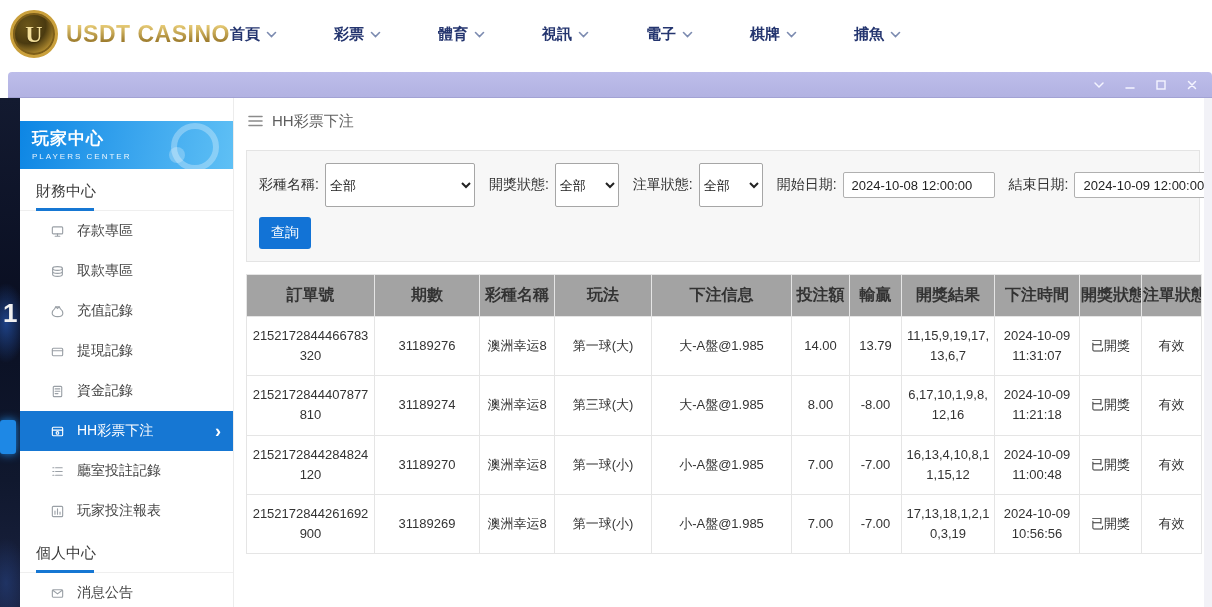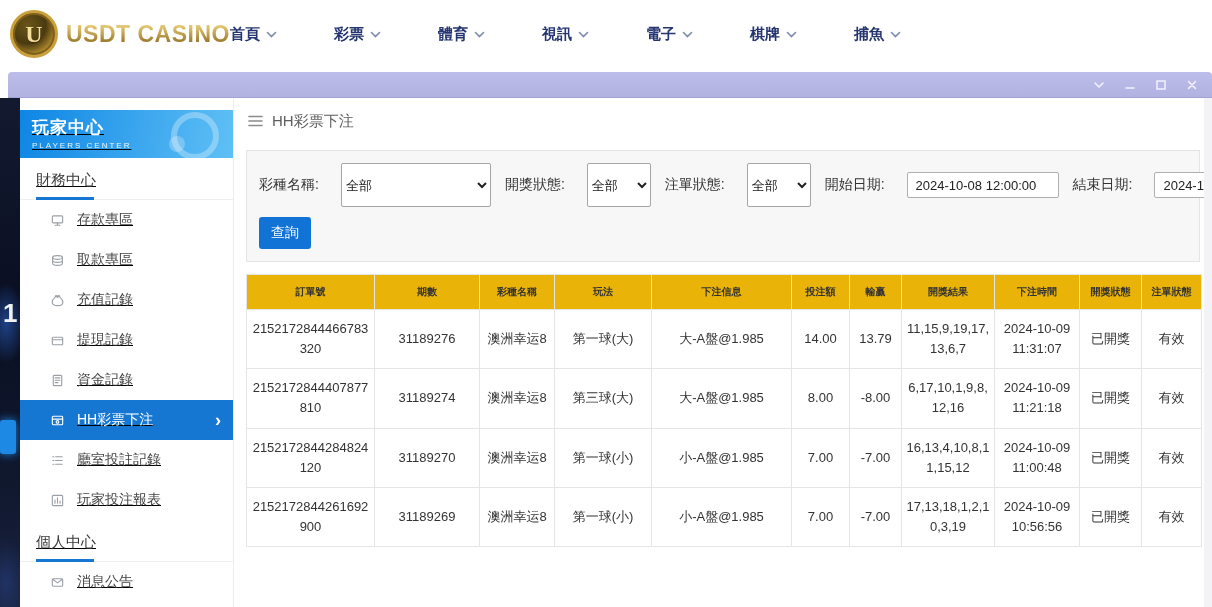--- a/index.html
+++ b/index.html
@@ -40,21 +40,21 @@
   .titlebar {
     height:26px; background:linear-gradient(180deg,#bdbdea,#b2b2e2); border-radius:4px 4px 0 0;
     border-bottom:1px solid #a2a2d4;
     display:flex; align-items:center; justify-content:flex-end; padding-right:10px; gap:11px;
   }
   .win-btn { width:20px; height:18px; display:flex; align-items:center; justify-content:center; cursor:pointer; }
 
   .window-body { position:absolute; top:26px; left:12px; right:0; bottom:0; background:#fff; display:flex; }
 
   
-  .sidebar { width:213px; flex:none; background:#fff; padding-top:12px; overflow:hidden;text-decoration:underline; }
+  .sidebar { width:213px; flex:none; background:#fff; padding-top:23px; overflow:hidden; }
   .sidebar-header {
     height:48px; background:linear-gradient(100deg,#0d86e4,#3fa9ef 60%,#5fc0f5);
     color:#fff; padding:6px 12px 0; position:relative; overflow:hidden;
   }
   .sidebar-header::before { content:""; position:absolute; right:14px; top:2px; width:36px; height:36px; border:6px solid rgba(255,255,255,.30); border-radius:50%; }
   .sidebar-header::after { content:""; position:absolute; right:48px; top:26px; width:16px; height:16px; background:rgba(255,255,255,.25); border-radius:50%; }
   .sb-title { font-size:17px; font-weight:700; letter-spacing:1px; }
   .sb-sub { font-size:8px; letter-spacing:2px; opacity:.9; margin-top:2px; }
 
   .section-label { padding:13px 16px 0; position:relative; height:42px; border-bottom:1px solid #efefef; }
@@ -66,31 +66,31 @@
   .menu-item.active { background:#1677d3; color:#fff; }
   .menu-item.active .mi { color:#fff; }
   .mi-arrow { position:absolute; right:12px; font-size:18px; line-height:1; color:#fff; font-weight:700; }
 
   
   .main { flex:1; border-left:1px solid #ececec; background:#fff; position:relative; overflow:hidden; }
   .breadcrumb { height:46px; display:flex; align-items:center; gap:9px; padding-left:14px; color:#5e5e5e; font-size:15px; }
 
   .filter-panel { margin:6px 12px 0; background:#f7f7f7; border:1px solid #e4e4e4; padding:12px; }
   .filter-row { display:flex; align-items:center; gap:14px; }
-  .filter-group { display:flex; align-items:center; gap:22px; }
+  .filter-group { display:flex; align-items:center; gap:6px; }
   .filter-label { font-size:14px; color:#333; white-space:nowrap; }
   select { height:44px; font-size:13px; border:1px solid #a6a6a6; background:#fff; border-radius:2px; color:#222; font-family:inherit; }
   .fg-lottery-name select { width:150px; }
   .fg-draw-status select, .fg-order-status select { width:64px; }
   .filter-group input[type=text] { height:26px; width:152px; border:1px solid #b0b0b0; border-radius:2px; padding:0 8px; font-size:13px; color:#222; font-family:inherit; background:#fff; }
   .search-btn { margin-top:10px; min-width:48px; height:32px; padding:0 12px; background:#1273d6; color:#fff; border:none; border-radius:3px; font-size:14px; cursor:pointer; font-family:inherit; }
 
   .bet-table { margin:12px 12px 0; border-collapse:collapse; table-layout:fixed; width:955px; background:#fff; }
   .bet-table th, .bet-table td { border:1px solid #e5e5e5; text-align:center; color:#333; overflow:hidden; }
-  .bet-table th { font-size:10px; font-weight:700; padding:10px 1px; background:#eab308; white-space:nowrap; }
+  .bet-table th { font-size:16px; font-weight:700; padding:10px 1px; background:#a3a3a3; white-space:nowrap; }
   .bet-table td { font-size:13px; padding:9px 3px; line-height:1.55; }
   .bet-table td:nth-child(1), .bet-table td:nth-child(8) { word-break:break-all; }
 
   .scroll-strip { position:absolute; right:0; top:0; bottom:0; width:8px; background:#f2f2f7; }
 </style>
 </head>
 <body>
 
 <div class="topbar">
   <div class="logo">

